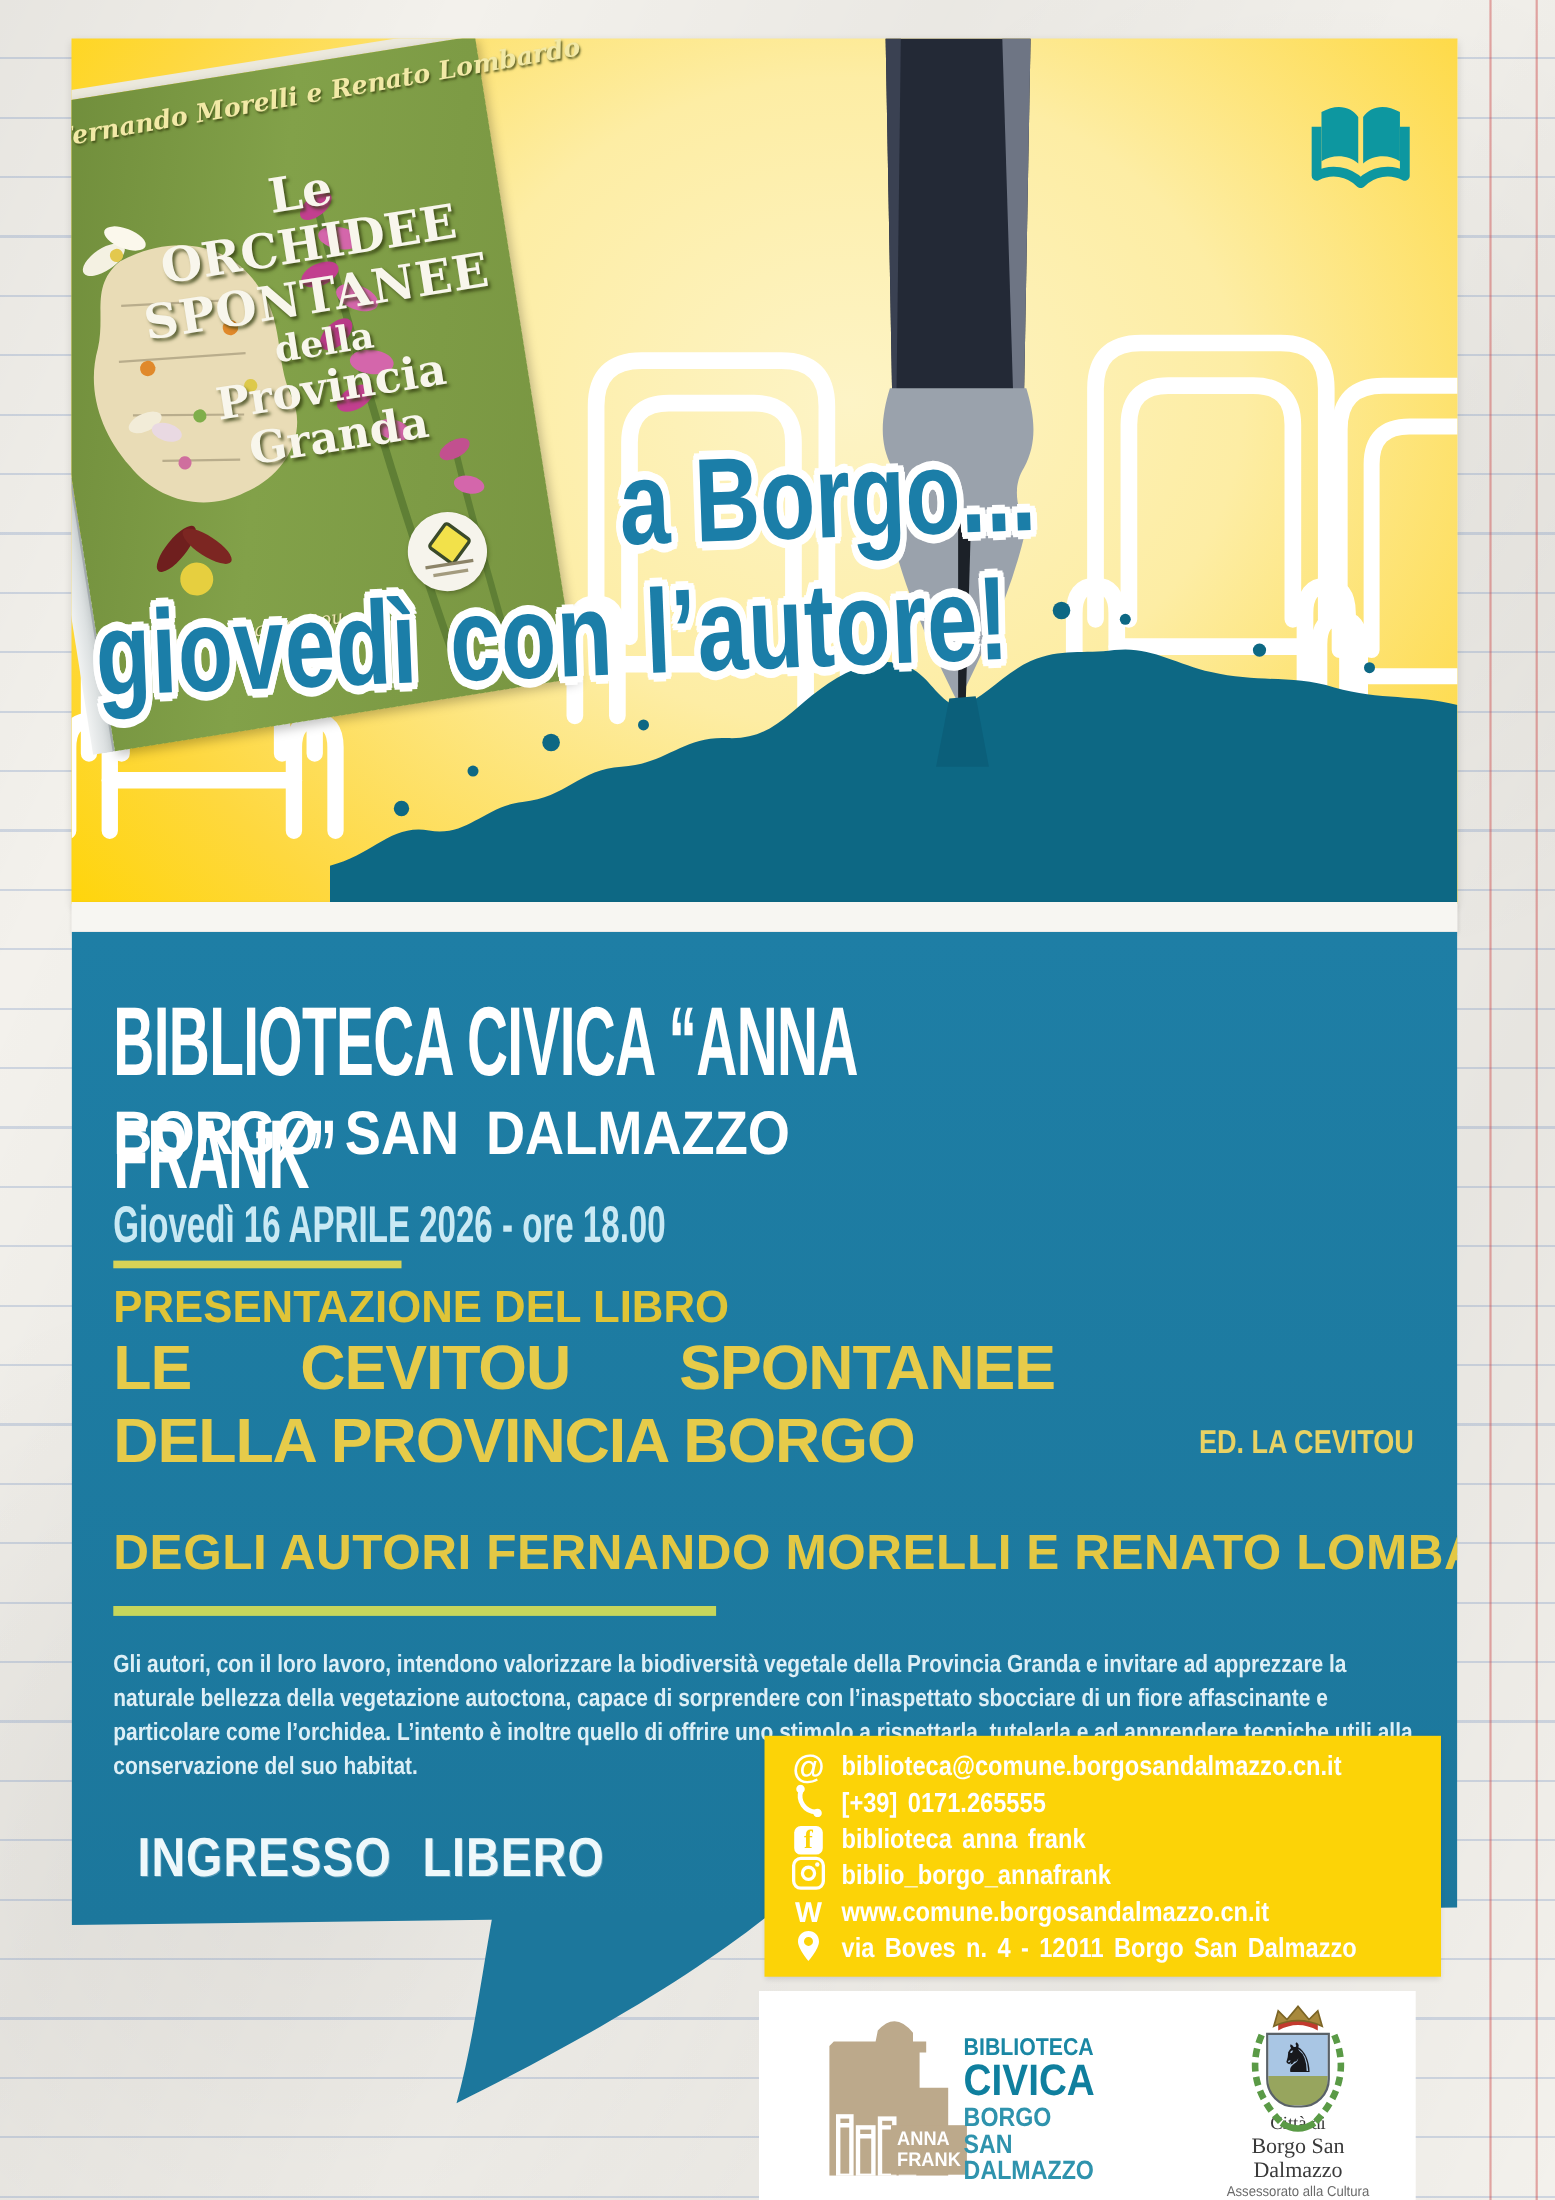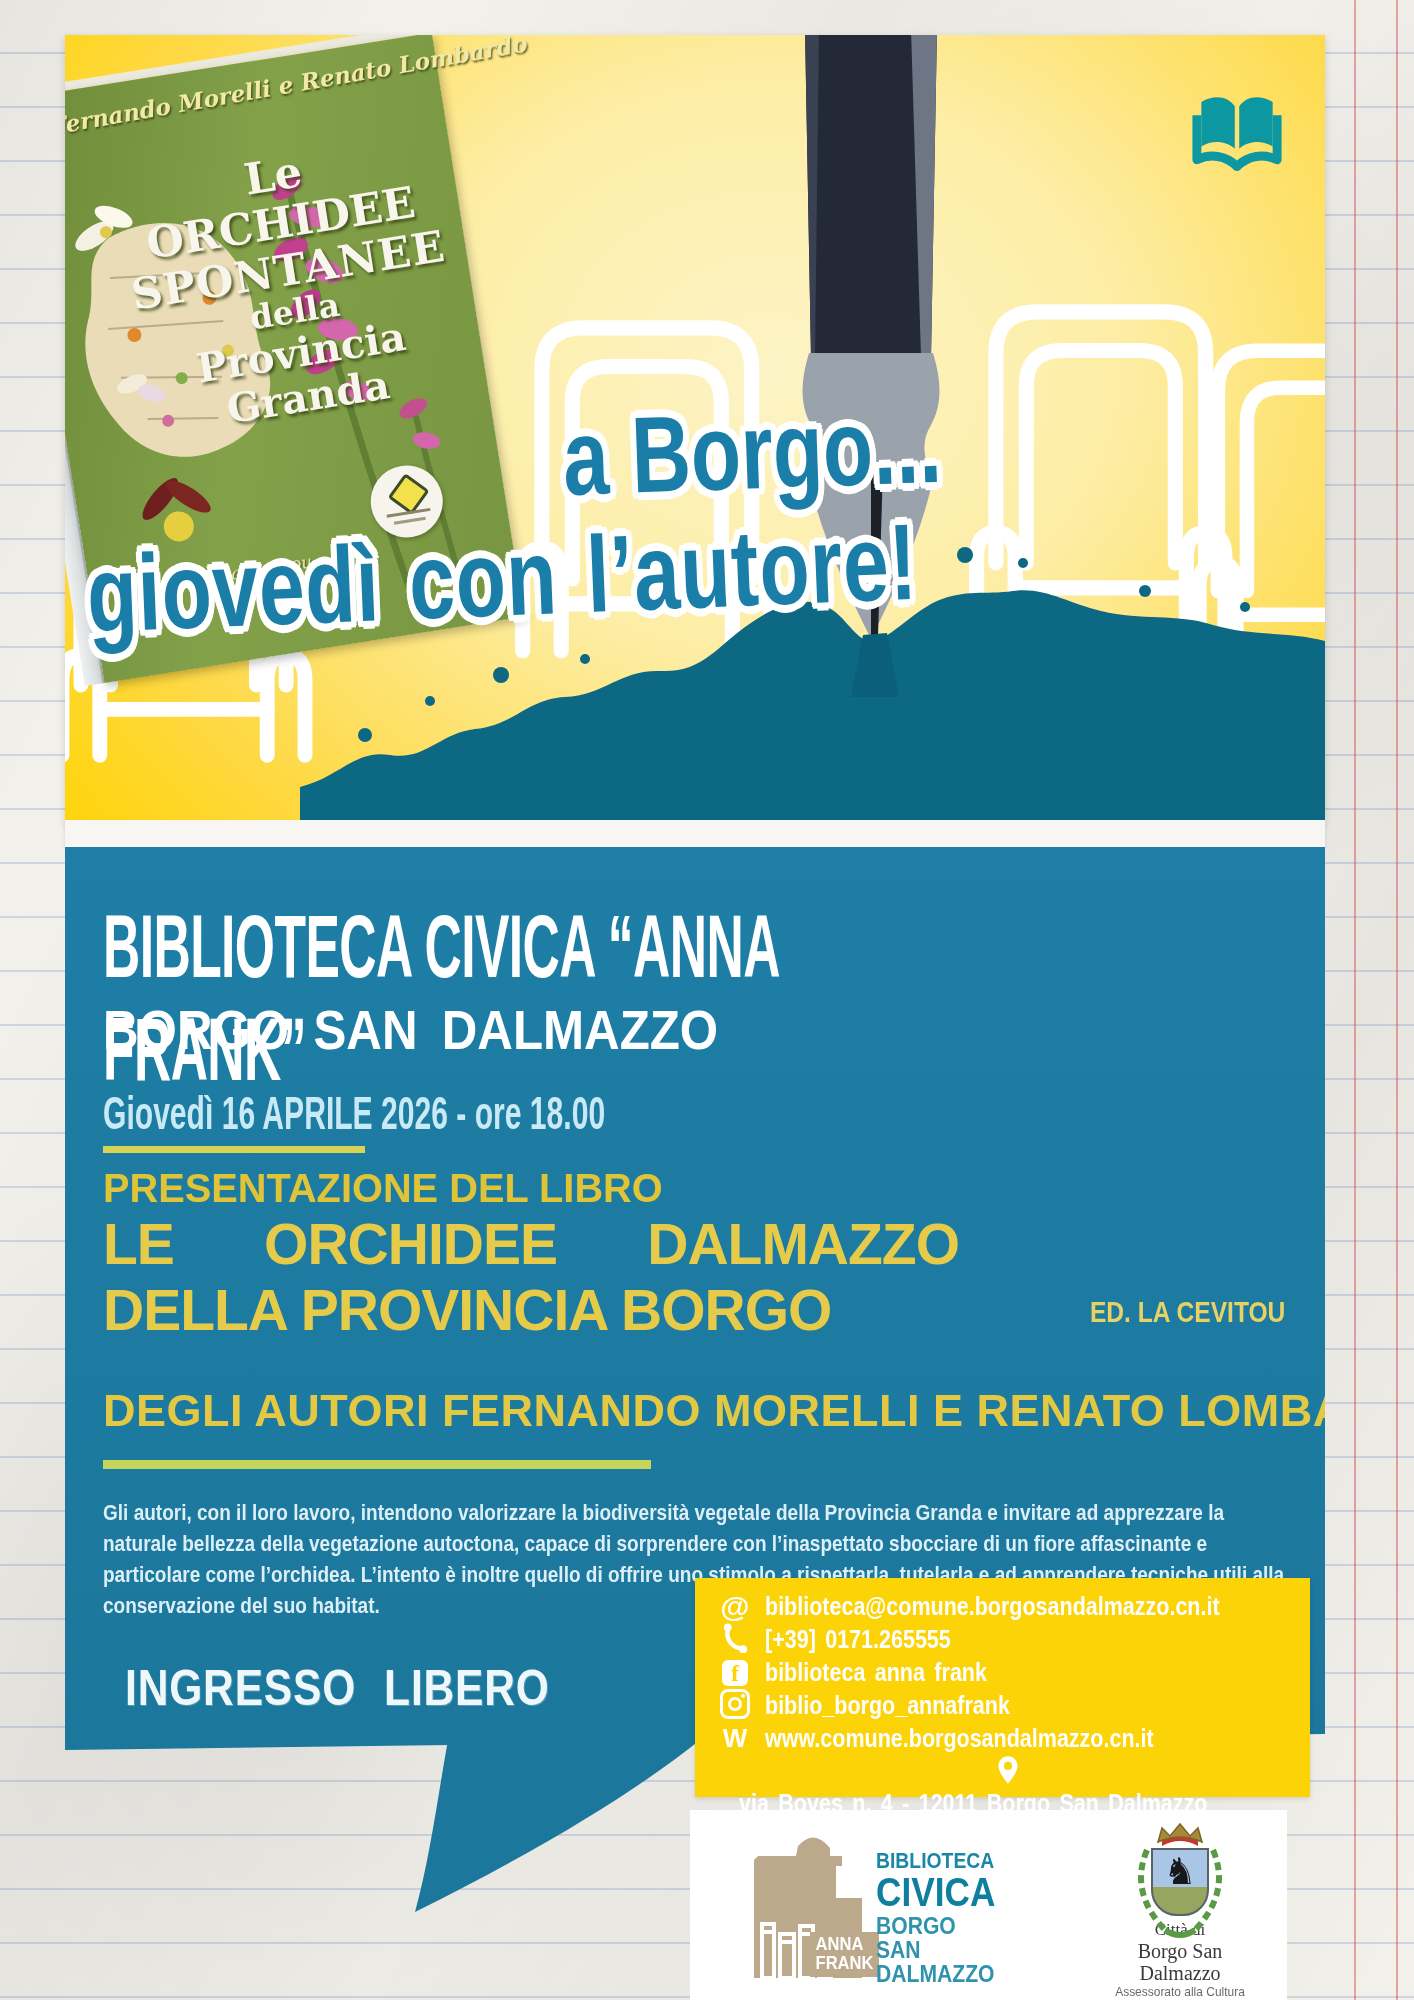--- a/index.html
+++ b/index.html
@@ -227,21 +227,21 @@
 </section>
 
 <div class="gap-strip"></div>
 
 <section class="teal-box">
   <div class="venue">BIBLIOTECA CIVICA “ANNA FRANK”</div>
   <div class="city">BORGO SAN DALMAZZO</div>
   <div class="datetime">Giovedì 16 APRILE 2026 - ore 18.00</div>
   <div class="rule1"></div>
   <div class="kicker">PRESENTAZIONE DEL LIBRO</div>
-  <div class="btitle1">LE ORCHIDEE DALMAZZO</div>
+  <div class="btitle1">LE CEVITOU SPONTANEE</div>
   <div class="btitle2">DELLA PROVINCIA BORGO</div>
   <div class="ednote">ED. LA CEVITOU</div>
   <div class="authorsline">DEGLI AUTORI FERNANDO MORELLI E RENATO LOMBARDO</div>
   <div class="rule2"></div>
   <div class="descr">Gli autori, con il loro lavoro, intendono valorizzare la biodiversità vegetale della Provincia Granda e invitare ad apprezzare la naturale bellezza della vegetazione autoctona, capace di sorprendere con l’inaspettato sbocciare di un fiore affascinante e particolare come l’orchidea. L’intento è inoltre quello di offrire uno stimolo a rispettarla, tutelarla e ad apprendere tecniche utili alla conservazione del suo habitat.</div>
   <div class="admission">INGRESSO LIBERO</div>
 </section>
 
 <svg class="tail" width="320" height="185" viewBox="0 0 320 185">
   <path d="M53 0 L305 0 C240 52,145 110,20 172 C35 118,43 55,53 0 Z" fill="#1c779c"></path>
@@ -267,21 +267,21 @@
     <span class="c-text">biblioteca anna frank</span>
   </div>
   <div class="c-row" style="top:111px;">
     <span class="c-icon"><span class="ig-box"><i></i><b></b></span></span>
     <span class="c-text">biblio_borgo_annafrank</span>
   </div>
   <div class="c-row" style="top:144px;">
     <span class="c-icon"><span class="c-glyph" style="font-size:26px;">W</span></span>
     <span class="c-text">www.comune.borgosandalmazzo.cn.it</span>
   </div>
-  <div class="c-row" style="top:177px;flex-direction:column;">
+  <div class="c-row" style="top:177px;">
     <span class="c-icon">
       <svg width="24" height="30" viewBox="0 0 32 44">
           <path fill-rule="evenodd" d="M16 2 C8 2,2 8,2 16 C2 26,16 42,16 42 C16 42,30 26,30 16 C30 8,24 2,16 2 Z M16 22 a6 6 0 1 1 0-12 a6 6 0 1 1 0 12 Z" fill="#fff"></path>
         </svg>
     </span>
     <span class="c-text">via Boves n. 4 - 12011 Borgo San Dalmazzo</span>
   </div>
 </div>
 
 <div class="footer-panel">

